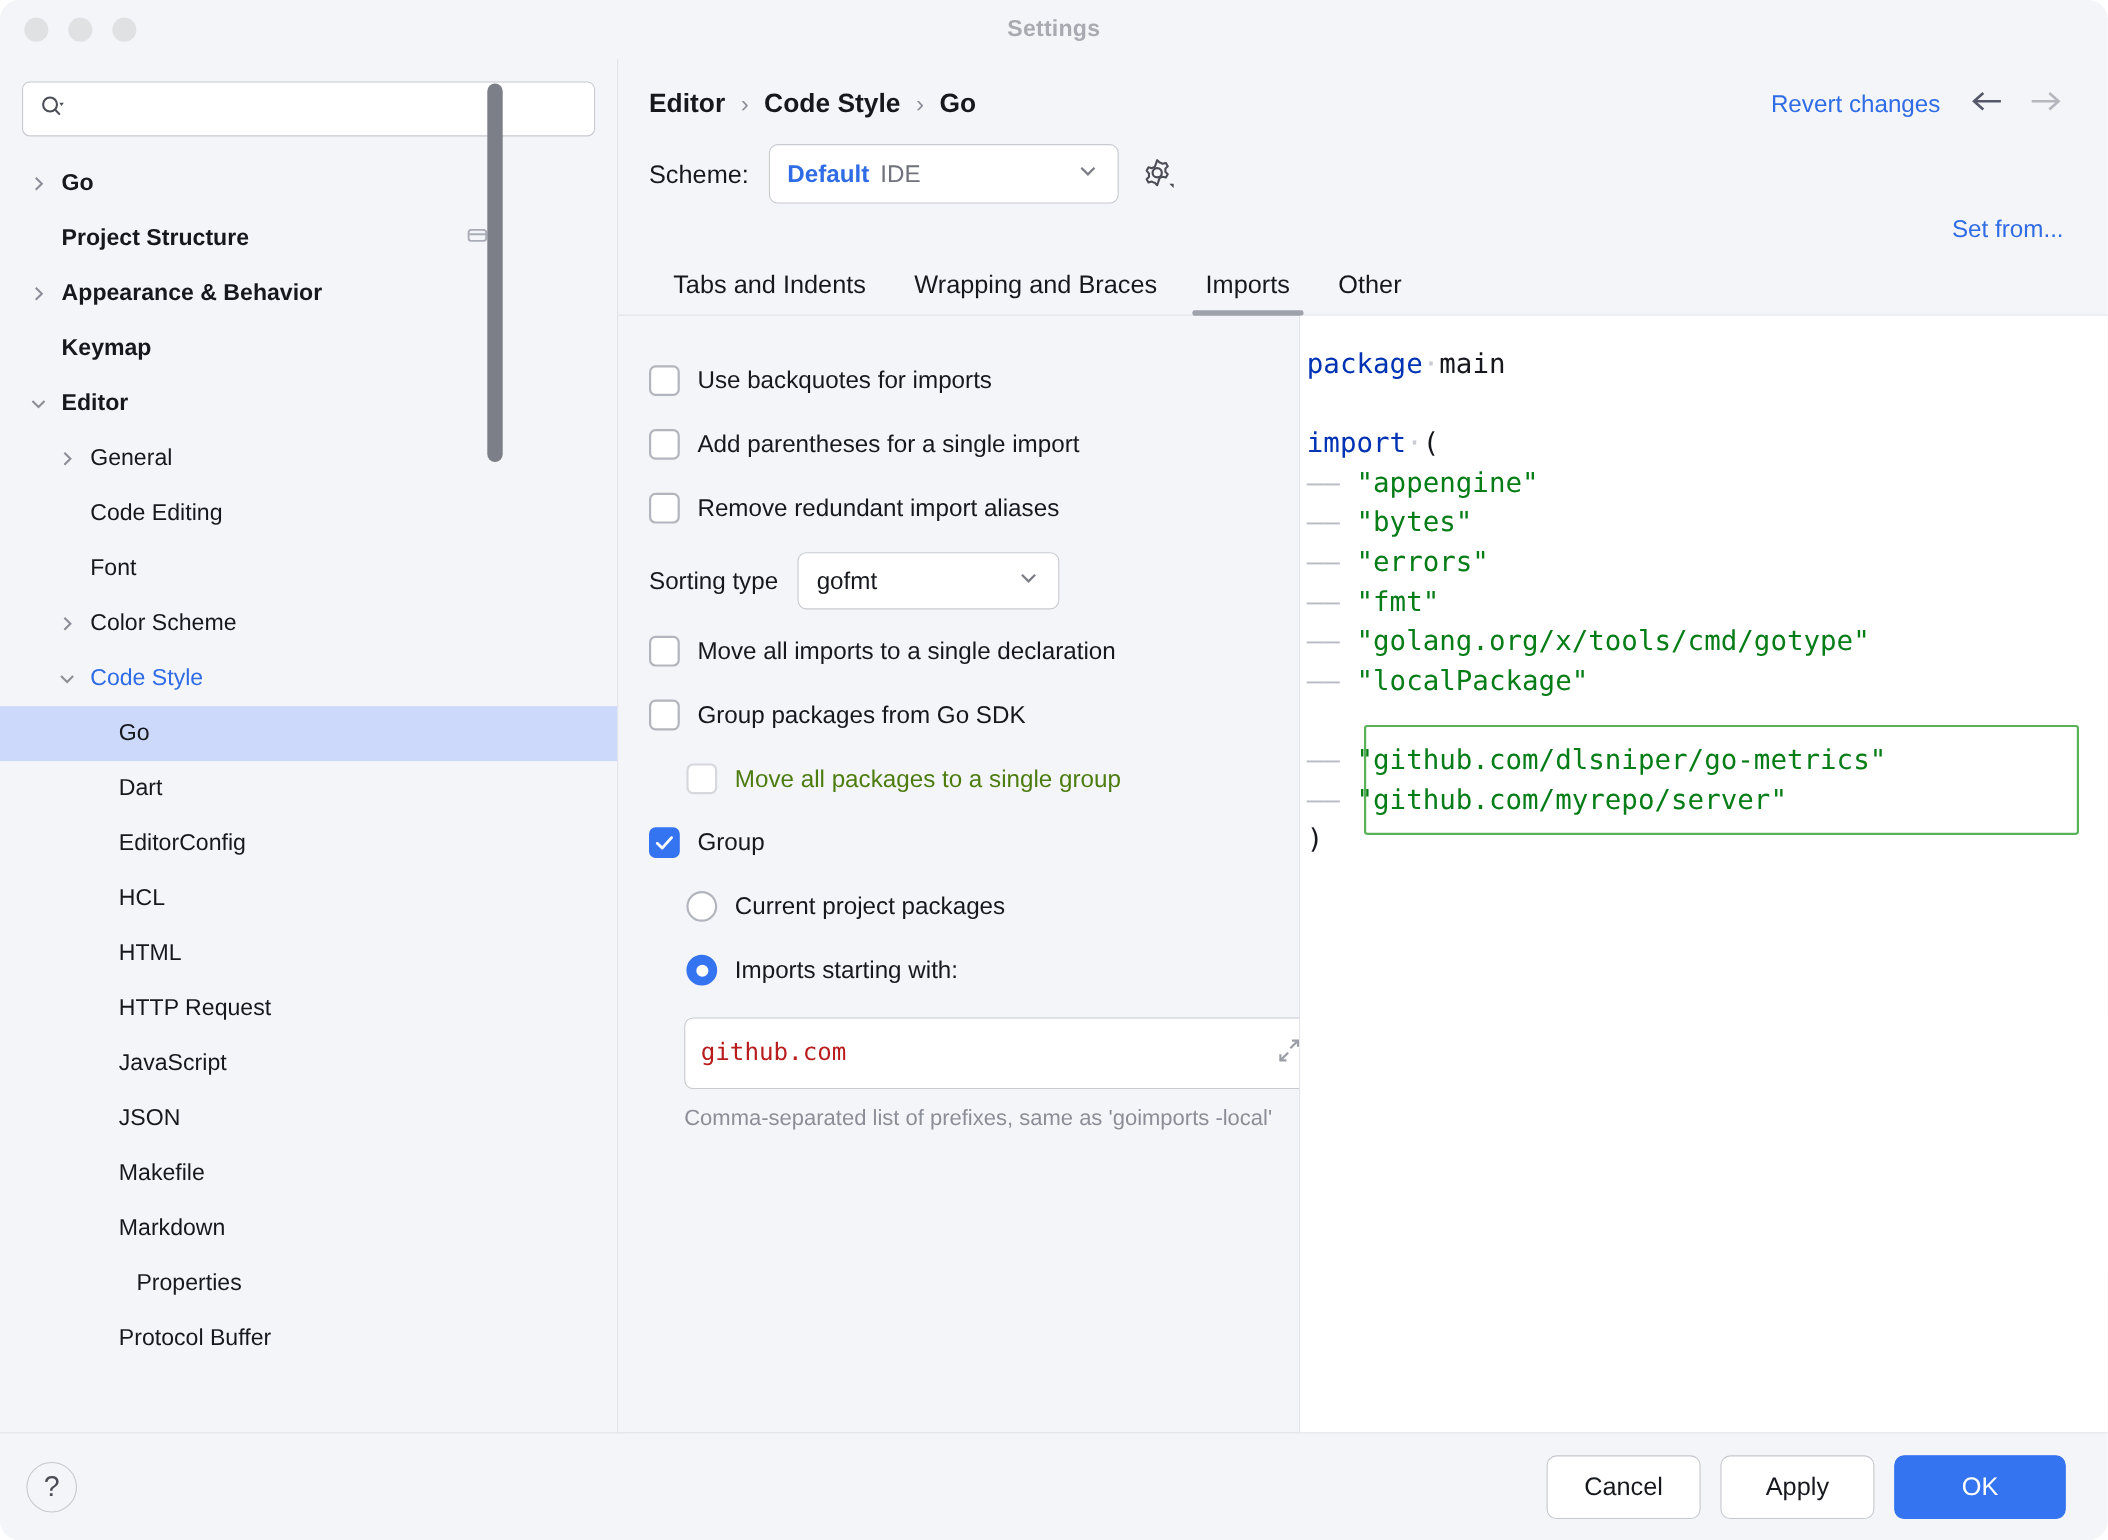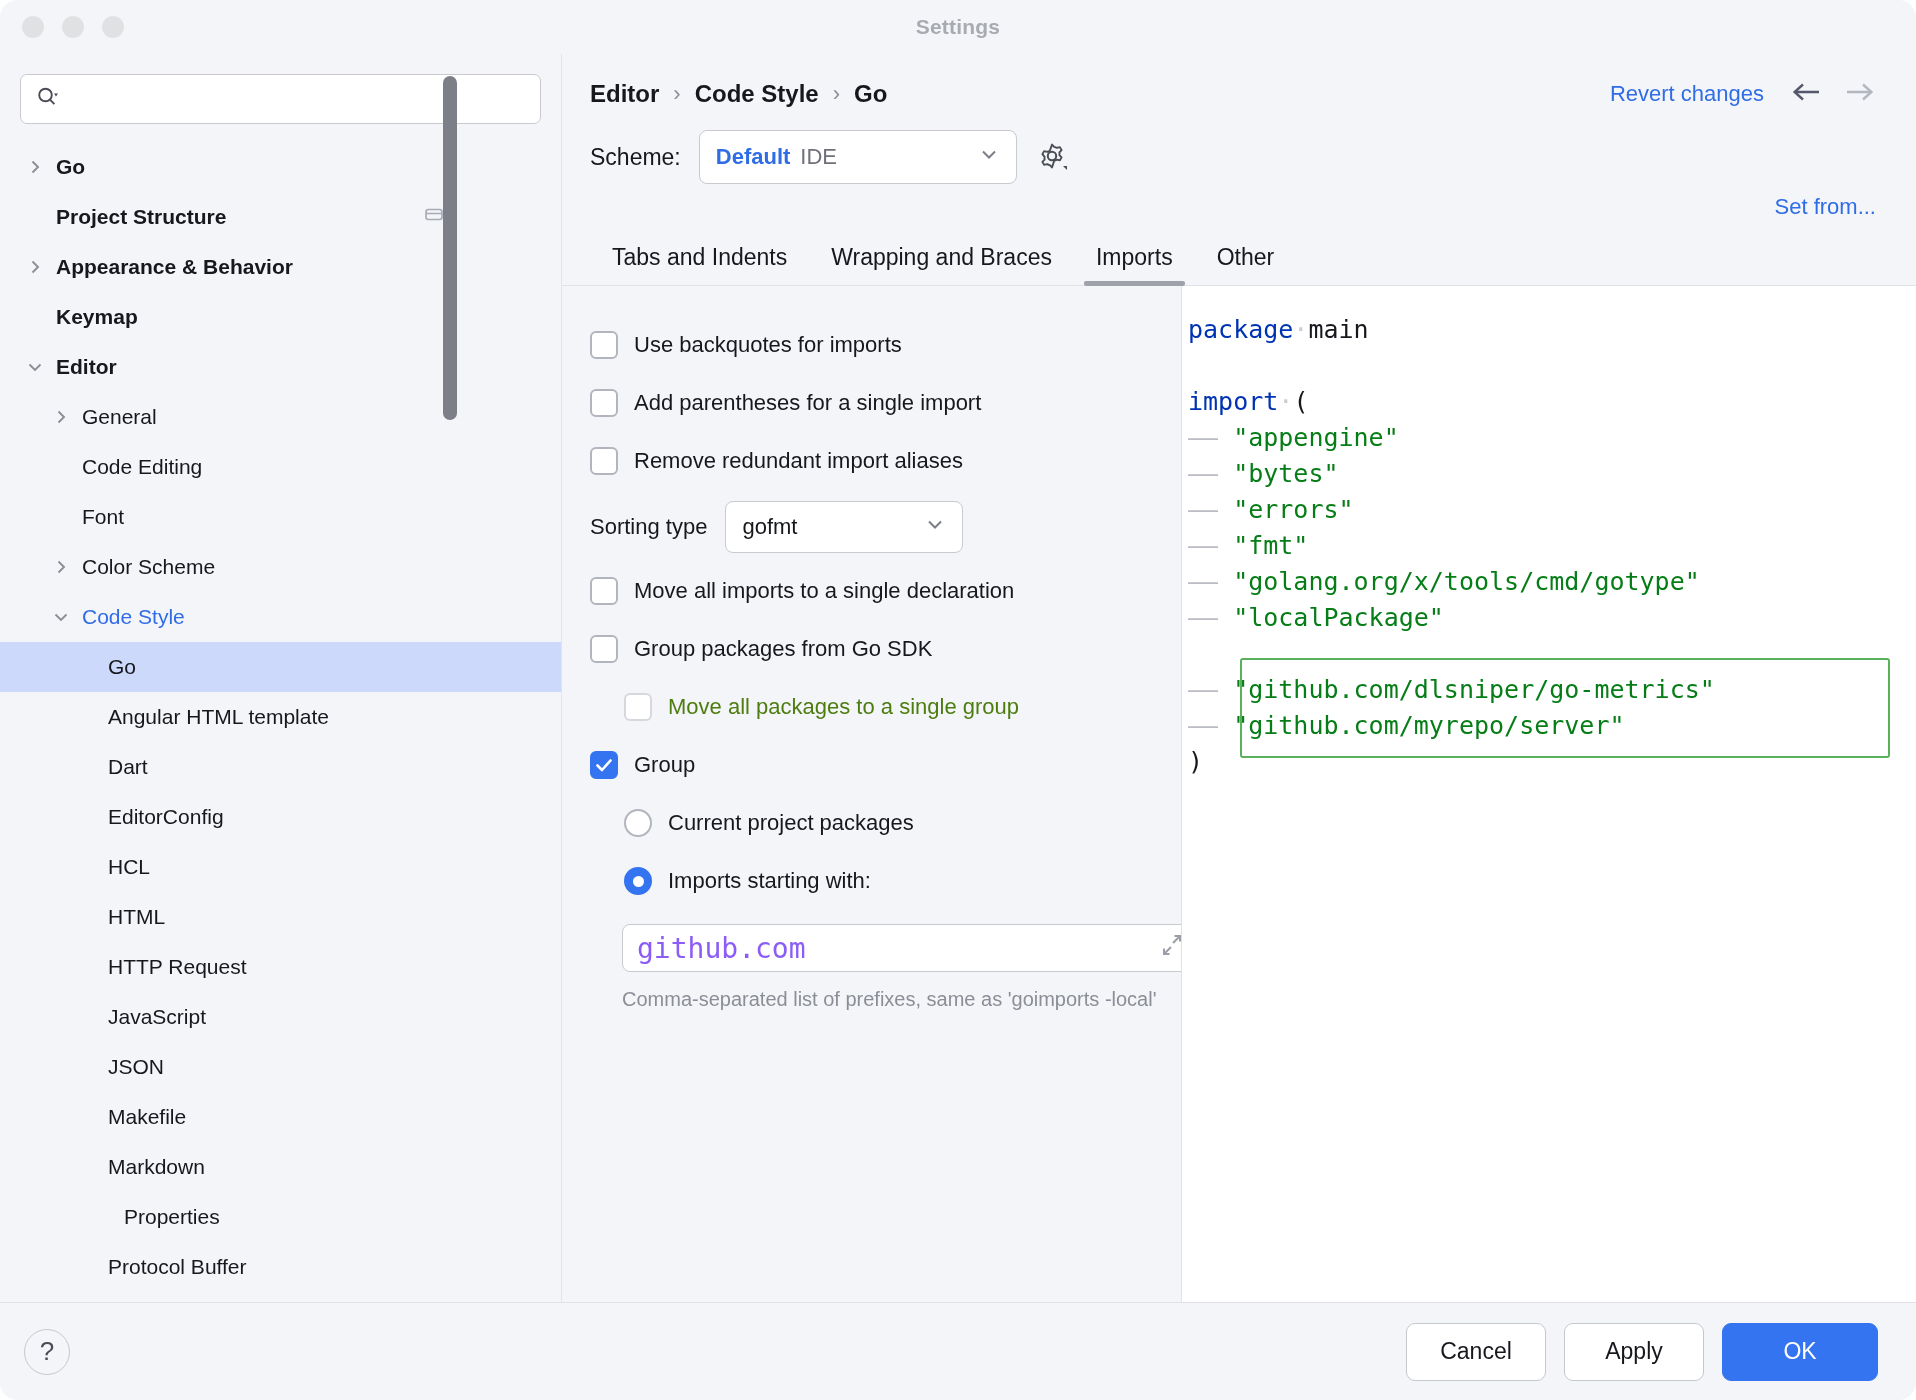--- a/index.html
+++ b/index.html
@@ -151,23 +151,23 @@
     border-radius: 8px; display: flex; align-items: center; padding: 0 16px;
     font-size: 22px; color: #16181d;
   }
   .sorting-select .chev { margin-left: auto; }
 
   .indent1 { padding-left: 62px; }
   .indent2 { padding-left: 62px; }
 
   .prefix-wrap { padding: 14px 0 0 60px; }
   .prefix-input {
-    width: 580px; height: 48px; background: #fff; border: 1px solid #c8cad0;
+    width: 580px; height: 65px; background: #fff; border: 1px solid #c8cad0;
     border-radius: 8px; display: flex; align-items: center; padding: 0 14px;
-    font-family: "DejaVu Sans Mono", monospace; font-size: 28px; color: #8b5cf6;
+    font-family: "DejaVu Sans Mono", monospace; font-size: 22px; color: #b91c1c;
   }
   .prefix-input .expand { margin-left: auto; }
   .hint { padding: 16px 0 0 60px; font-size: 20px; color: #8b8e97; }
 
   
   .preview {
     flex: 1 1 auto; min-width: 0; background: #fff;
     padding: 26px 0 0 0; position: relative; overflow: hidden;
   }
   .code {
@@ -304,24 +304,20 @@
             <span class="arrow">
               <svg width="18" height="18" viewBox="0 0 18 18" fill="none">
                 <polyline points="3.5,6.5 9,12 14.5,6.5" stroke="#8b8e97" stroke-width="1.9" fill="none"></polyline>
               </svg>
             </span>
             <span class="label" style="margin-left: 8px;">Code Style</span>
           </div>
           <div class="tree-item sel" style="padding-left: 74px;">
             <span class="arrow"></span>
             <span class="label" style="margin-left: 8px;">Go</span>
-          </div>
-          <div class="tree-item" style="padding-left: 74px;">
-            <span class="arrow"></span>
-            <span class="label" style="margin-left: 8px;">Angular HTML template</span>
           </div>
           <div class="tree-item" style="padding-left: 74px;">
             <span class="arrow"></span>
             <span class="label" style="margin-left: 8px;">Dart</span>
           </div>
           <div class="tree-item" style="padding-left: 74px;">
             <span class="arrow"></span>
             <span class="label" style="margin-left: 8px;">EditorConfig</span>
           </div>
           <div class="tree-item" style="padding-left: 74px;">

